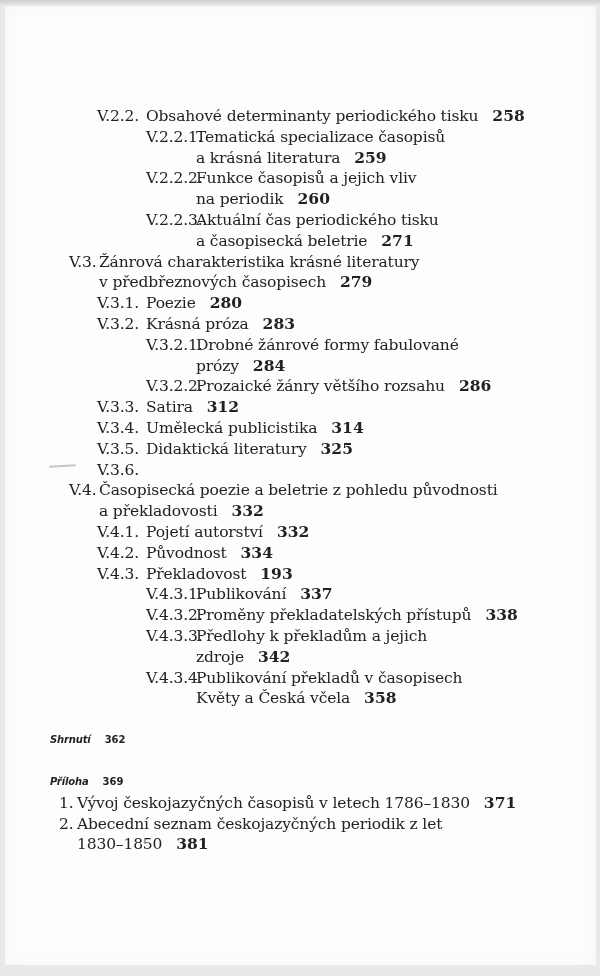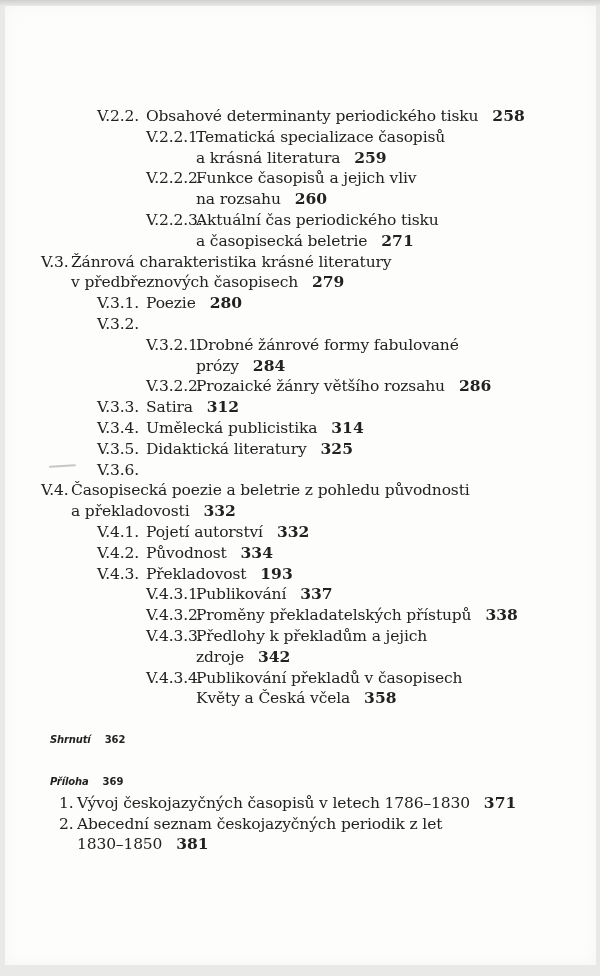--- a/index.html
+++ b/index.html
@@ -44,21 +44,21 @@
     white-space: nowrap;
   }
   .row .txt {
     flex: none;
   }
   .line {
     height: 20.8px;
     line-height: 20.8px;
     white-space: nowrap;
   }
-  .lvl1 { padding-left: 36px; }
+  .lvl1 { padding-left: 64px; }
   .lvl1 .num { width: 30px; }
   .lvl2 { padding-left: 92px; }
   .lvl2 .num { width: 49px; }
   .lvl3 { padding-left: 141px; }
   .lvl3 .num { width: 50px; }
   .list { padding-left: 54px; }
   .list .num { width: 18px; }
   .heading {
     padding-left: 45px;
     margin-top: 21px;
@@ -102,21 +102,21 @@
           <span class="line num">V.2.2.1.</span>
           <span class="txt">
             <div class="line"><span>Tematická specializace časopisů</span></div>
             <div class="line"><span>a krásná literatura</span><span class="pg">259</span></div>
           </span>
         </div>
         <div class="row lvl3">
           <span class="line num">V.2.2.2.</span>
           <span class="txt">
             <div class="line"><span>Funkce časopisů a jejich vliv</span></div>
-            <div class="line"><span>na rozsahu</span><span class="pg">260</span></div>
+            <div class="line"><span>na periodik</span><span class="pg">260</span></div>
           </span>
         </div>
         <div class="row lvl3">
           <span class="line num">V.2.2.3.</span>
           <span class="txt">
             <div class="line"><span>Aktuální čas periodického tisku</span></div>
             <div class="line"><span>a časopisecká beletrie</span><span class="pg">271</span></div>
           </span>
         </div>
         <div class="row lvl1">
@@ -127,20 +127,23 @@
           </span>
         </div>
         <div class="row lvl2">
           <span class="line num">V.3.1.</span>
           <span class="txt">
             <div class="line"><span>Poezie</span><span class="pg">280</span></div>
           </span>
         </div>
         <div class="row lvl2">
           <span class="line num">V.3.2.</span>
+          <span class="txt">
+            <div class="line"><span>Krásná próza</span><span class="pg">283</span></div>
+          </span>
         </div>
         <div class="row lvl3">
           <span class="line num">V.3.2.1.</span>
           <span class="txt">
             <div class="line"><span>Drobné žánrové formy fabulované</span></div>
             <div class="line"><span>prózy</span><span class="pg">284</span></div>
           </span>
         </div>
         <div class="row lvl3">
           <span class="line num">V.3.2.2.</span>

